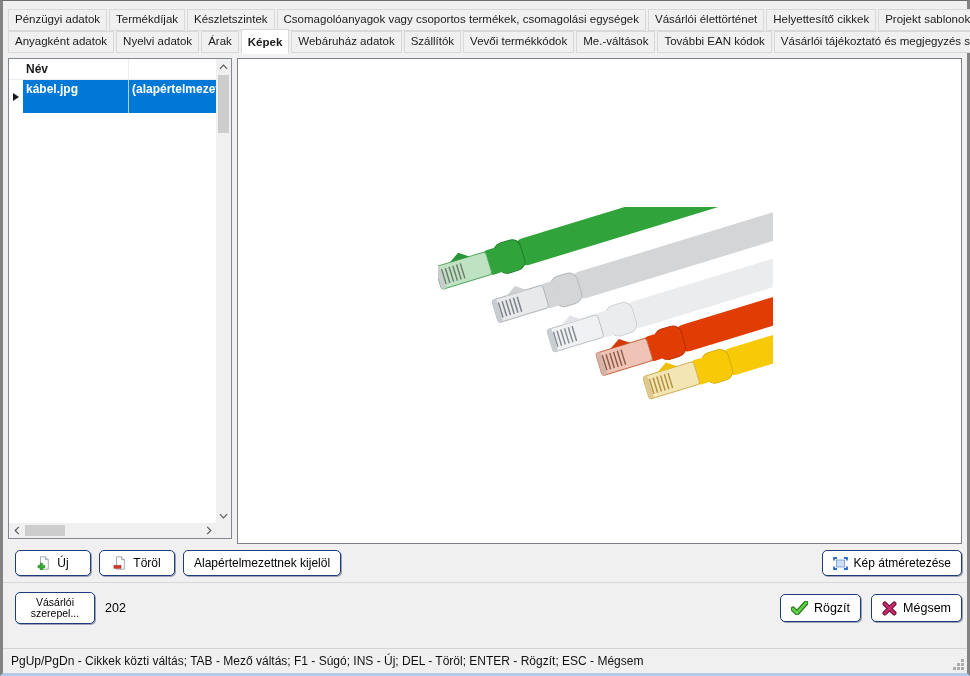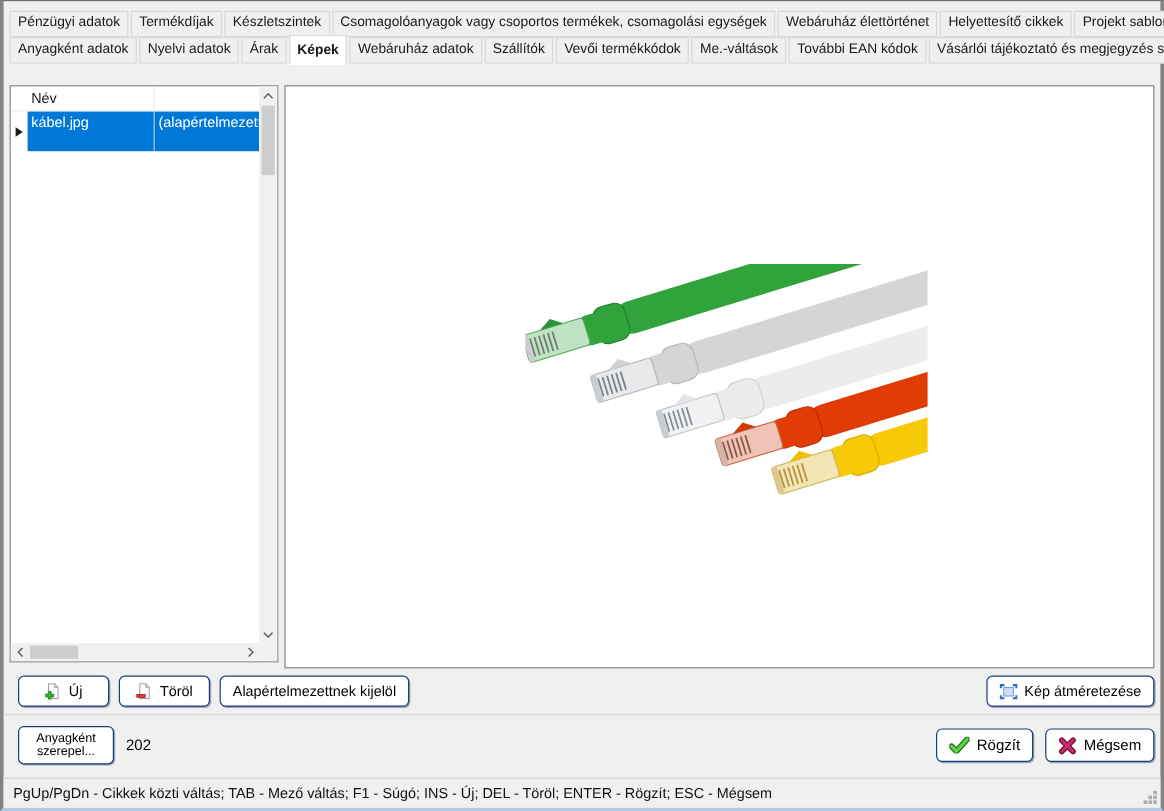--- a/index.html
+++ b/index.html
@@ -22,21 +22,21 @@
   .tabstrip.row2{margin-top:0px;}
   .tab{
     background:#f0f0f0;border:1px solid #d9d9d9;margin-right:2px;
     padding:3px 6px 4px;font-size:11.5px;color:#1a1a1a;line-height:13px;
   }
   .tab.active{
     background:#ffffff;border-bottom:1px solid #ffffff;position:relative;z-index:3;
     padding-top:6px;margin-top:-3px;margin-bottom:-1px;font-weight:bold;
   }
   
-  .main{display:flex;align-items:flex-start;margin:18px 5px 0 5px;height:486px;flex:0 0 auto;}
+  .main{display:flex;align-items:flex-start;margin:5px 5px 0 5px;height:486px;flex:0 0 auto;font-weight:bold;}
   .listpanel{
     width:224px;height:481px;background:#ffffff;border:1px solid #828790;
     display:grid;grid-template-columns:1fr 15px;grid-template-rows:1fr 15px;
   }
   .grid-area{overflow:hidden;}
   .grid-header{display:flex;height:21px;border-bottom:1px solid #ececec;font-size:12px;color:#1a1a1a;}
   .grid-header .h-marker{width:14px;}
   .grid-header .h-name{width:106px;padding:3px 0 0 3px;border-right:1px solid #ececec;}
   .grid-header .h-note{flex:1;}
   .grid-row{display:flex;height:33px;font-size:12px;}
@@ -80,21 +80,21 @@
 <body>
 
 <div class="window">
 
 
   <div class="tabstrip row1">
     <span class="tab">Pénzügyi adatok</span>
     <span class="tab">Termékdíjak</span>
     <span class="tab">Készletszintek</span>
     <span class="tab">Csomagolóanyagok vagy csoportos termékek, csomagolási egységek</span>
-    <span class="tab">Webáruház élettörténet</span>
+    <span class="tab">Vásárlói élettörténet</span>
     <span class="tab">Helyettesítő cikkek</span>
     <span class="tab">Projekt sablonok</span>
   </div>
 
   <div class="tabstrip row2">
     <span class="tab">Anyagként adatok</span>
     <span class="tab">Nyelvi adatok</span>
     <span class="tab">Árak</span>
     <span class="tab active">Képek</span>
     <span class="tab">Webáruház adatok</span>
@@ -282,21 +282,21 @@
               <path d="M4,12 H1 V9.4"></path>
           </g>
         </svg>
       </span>
       <span>Kép átméretezése</span>
     </button>
   </div>
 
   <div class="footer">
     <button class="btn material">
-      <span>Anyagként</span>
+      <span>Vásárlói</span>
       <span>szerepel...</span>
     </button>
     <span class="count-label">202</span>
     <span class="spacer"></span>
     <button class="btn save">
       <span class="icon">
         <svg width="17" height="14" viewBox="0 0 17 14">
           <path d="M2,8 L6,12 L15,2" fill="none" stroke="#2d7a1f" stroke-width="5" stroke-linecap="round" stroke-linejoin="round"></path>
           <path d="M2,8 L6,12 L15,2" fill="none" stroke="#5fd14a" stroke-width="2.6" stroke-linecap="round" stroke-linejoin="round"></path>
         </svg>

